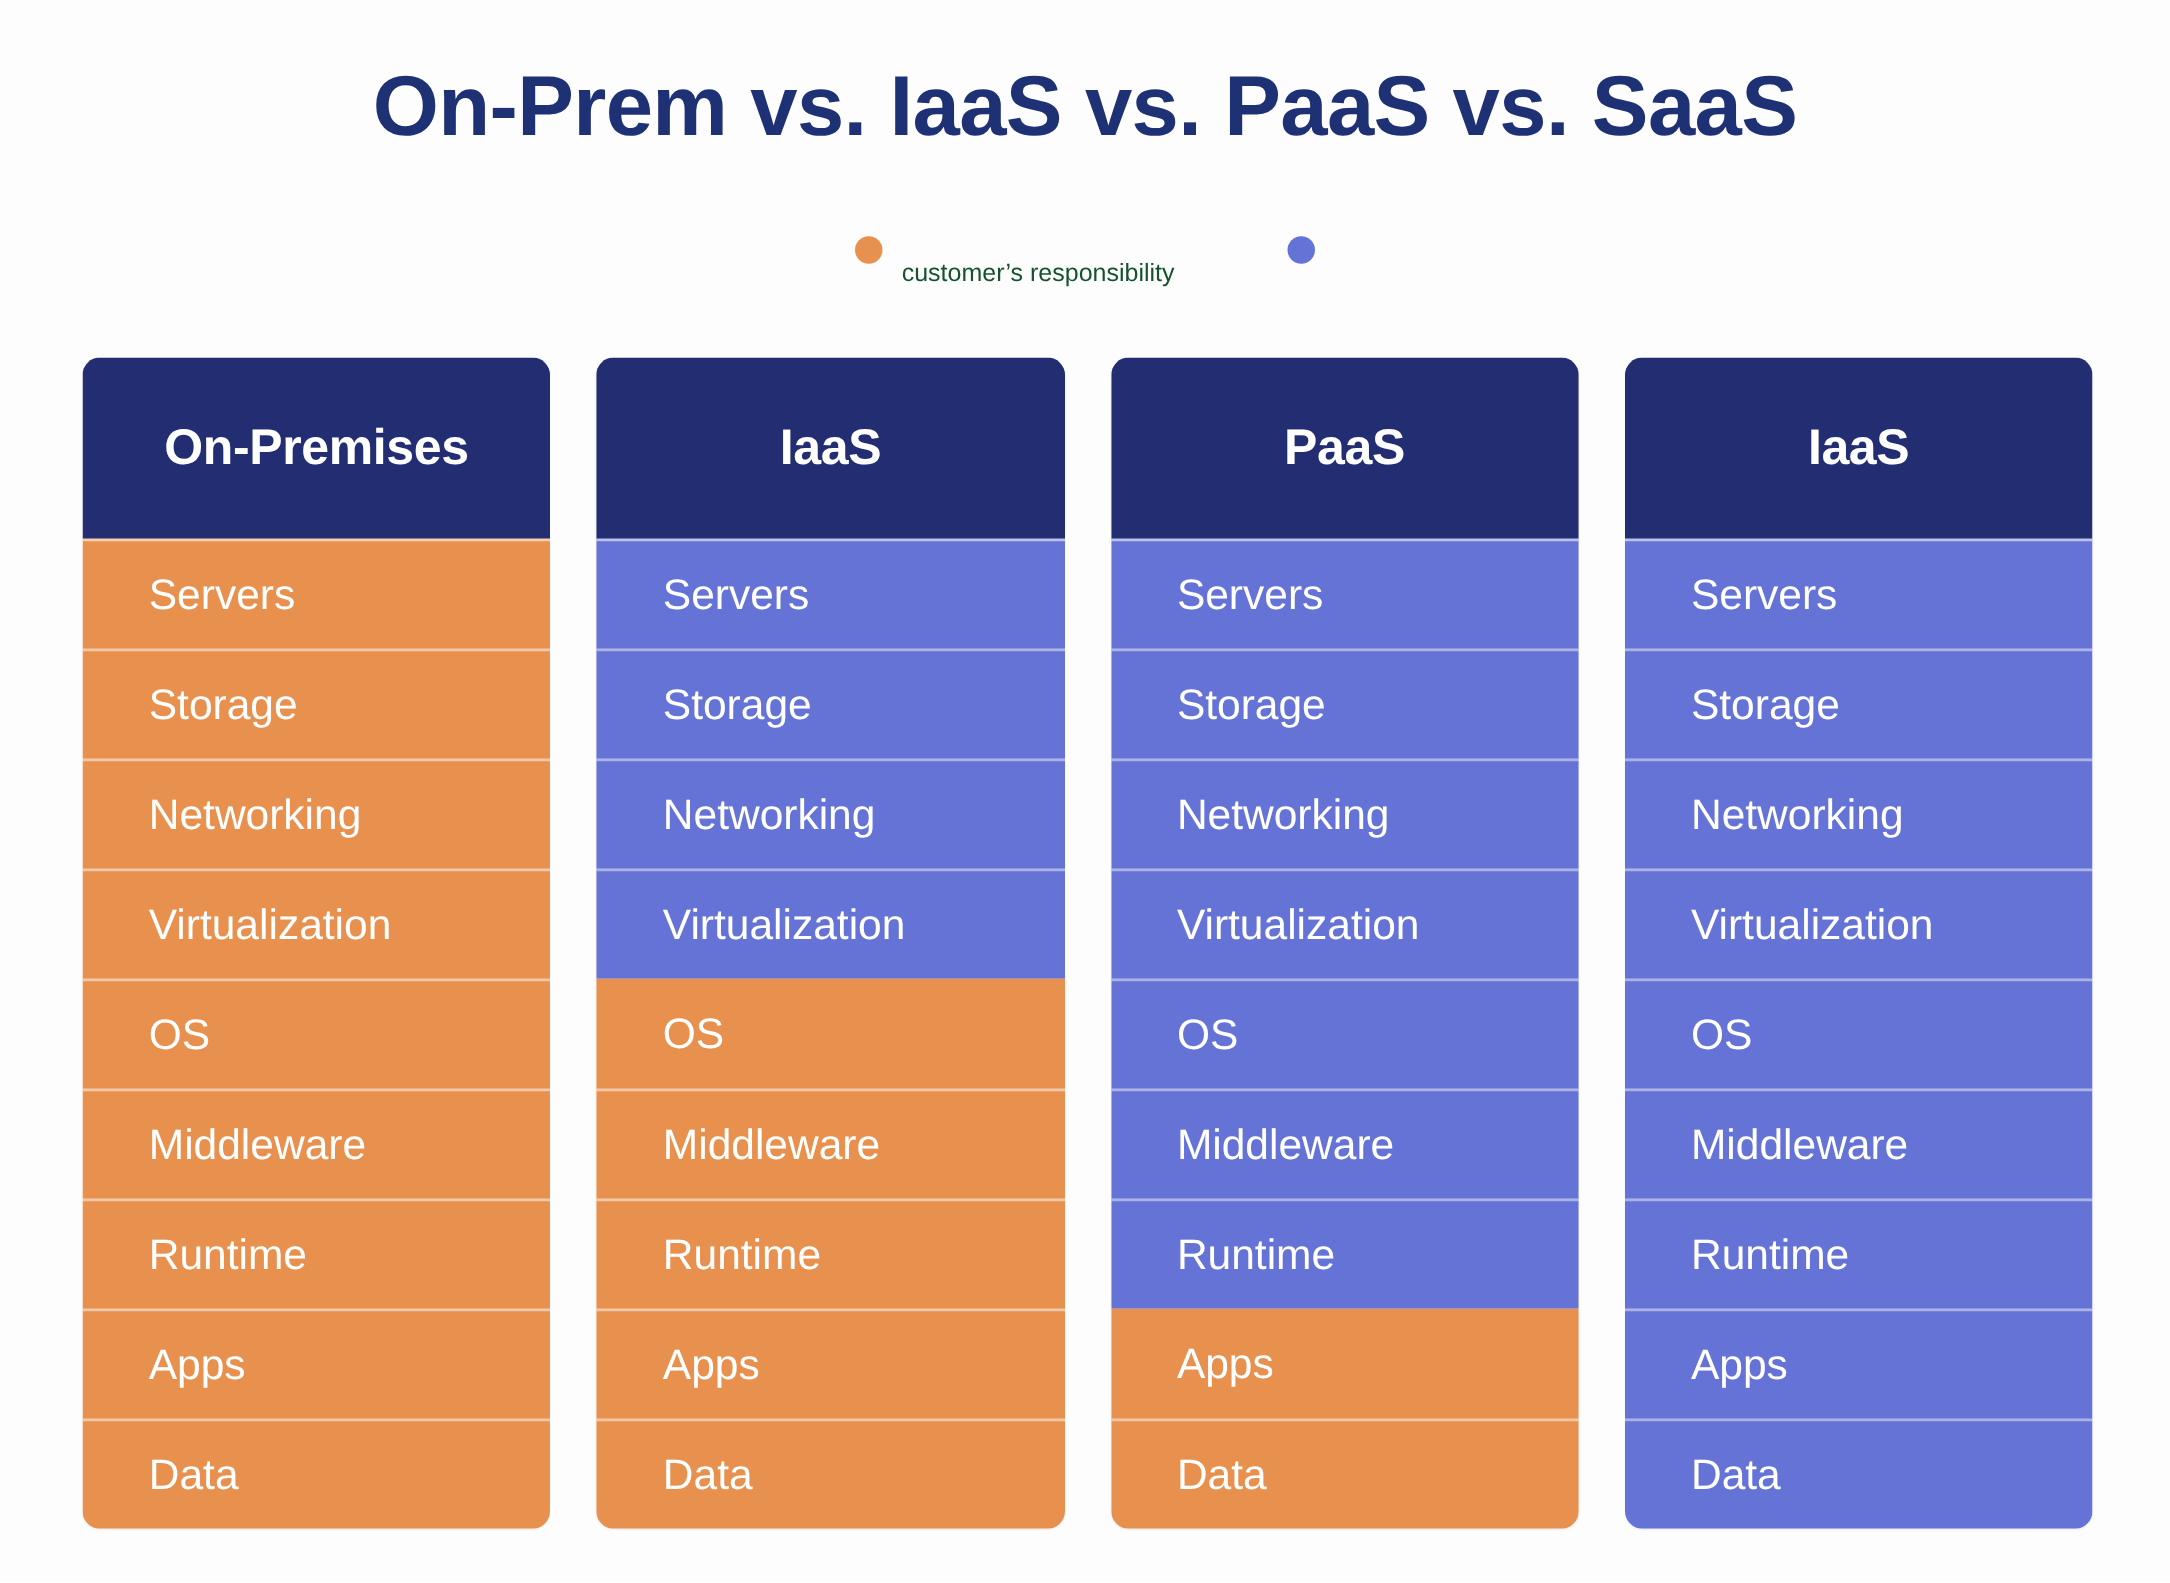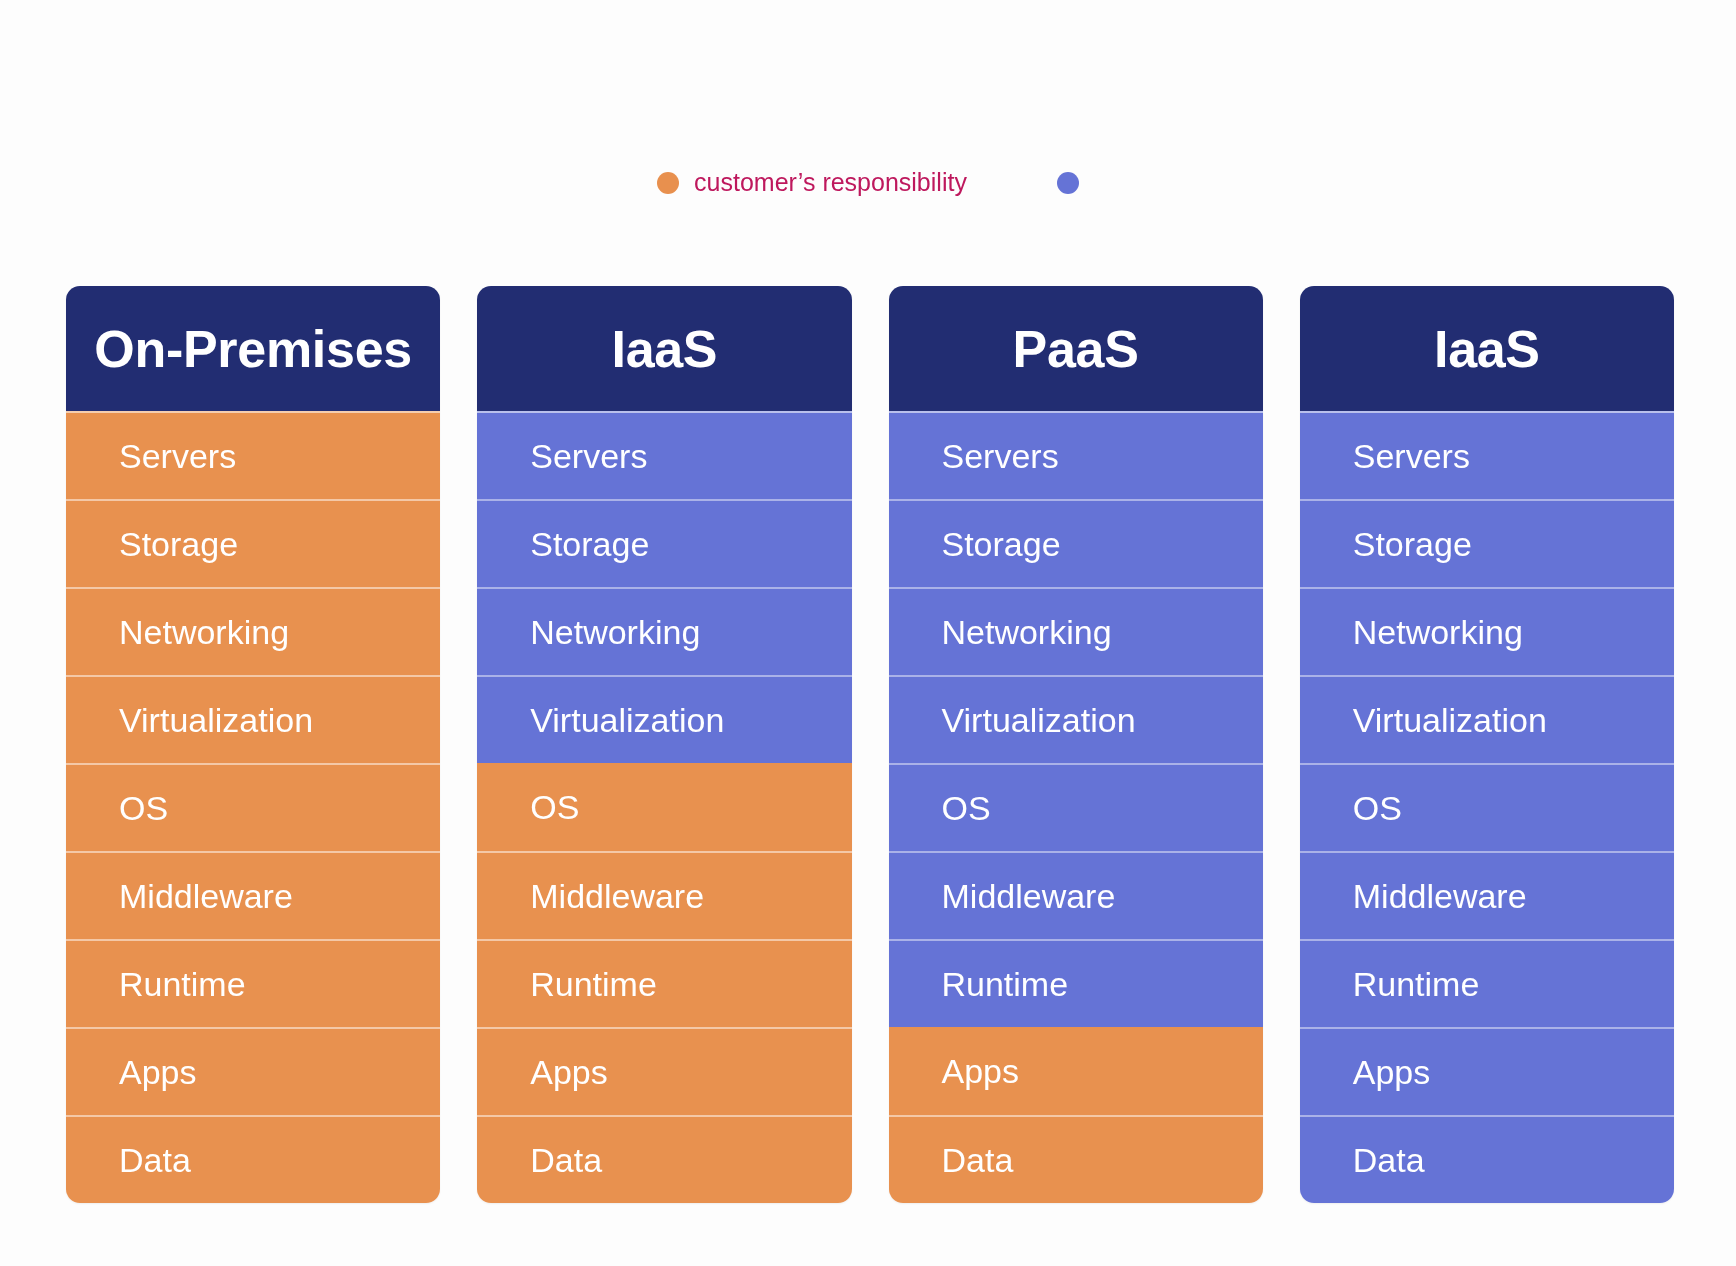--- a/index.html
+++ b/index.html
@@ -51,23 +51,24 @@
   }
   .legend-dot {
     width: 22px;
     height: 22px;
     border-radius: 50%;
     flex: none;
   }
   .legend-dot.customer { background: #e8904e; }
   .legend-dot.vendor   { background: #6573d6; }
   .legend-label {
-    font-size: 25px;
-    color: #be185d;
+    font-size: 20px;
+    color: #14532d;
     white-space: nowrap;
+    margin-top: 40px;
   }
 
   
   .columns {
     position: absolute;
     top: 286px;
     left: 66px;
     width: 1608px;
     display: flex;
     gap: 37px;
@@ -76,24 +77,24 @@
   .column {
     flex: 1 1 0;
     border-radius: 14px;
     overflow: hidden;
     display: flex;
     flex-direction: column;
     box-shadow: 0 1px 2px rgba(0,0,0,0.06);
   }
 
   .col-header {
-    height: 125px;
+    height: 145px;
     background: #222d72;
     color: #ffffff;
-    font-size: 52px;
+    font-size: 40px;
     font-weight: 700;
     display: flex;
     align-items: center;
     justify-content: center;
     letter-spacing: -0.3px;
     white-space: nowrap;
   }
 
   .cell {
     height: 88px;
@@ -114,20 +115,21 @@
   .cell.customer + .cell.customer { border-top-color: rgba(255,255,255,0.5); }
   .cell.vendor + .cell.vendor     { border-top-color: rgba(255,255,255,0.45); }
   .cell.vendor + .cell.customer,
   .cell.customer + .cell.vendor   { border-top: none; }
 </style>
 </head>
 <body>
 
 <div class="page">
 
+  <div class="title">On-Prem vs. IaaS vs. PaaS vs. SaaS</div>
 
   <div class="legend" id="legend-host">
       <div class="legend-item">
         <span class="legend-dot customer" style="background: rgb(232, 144, 78);"></span>
         <span class="legend-label">customer’s responsibility</span>
       </div>
       <div class="legend-item">
         <span class="legend-dot vendor" style="background: rgb(101, 115, 214);"></span>
       </div>
     </div>

